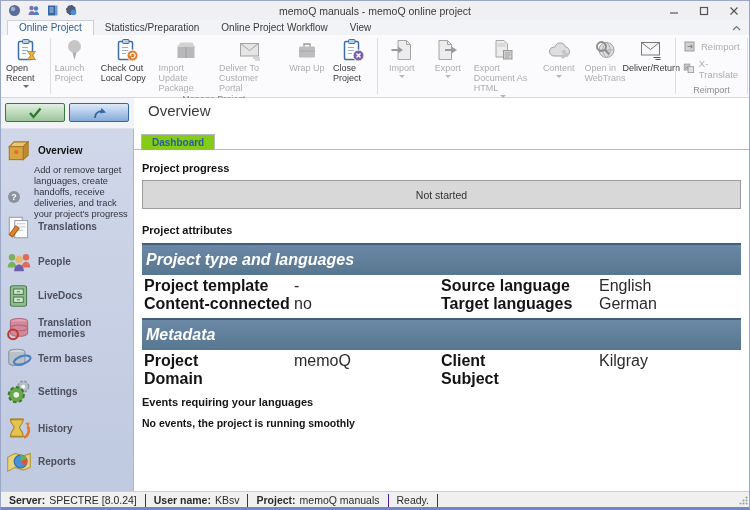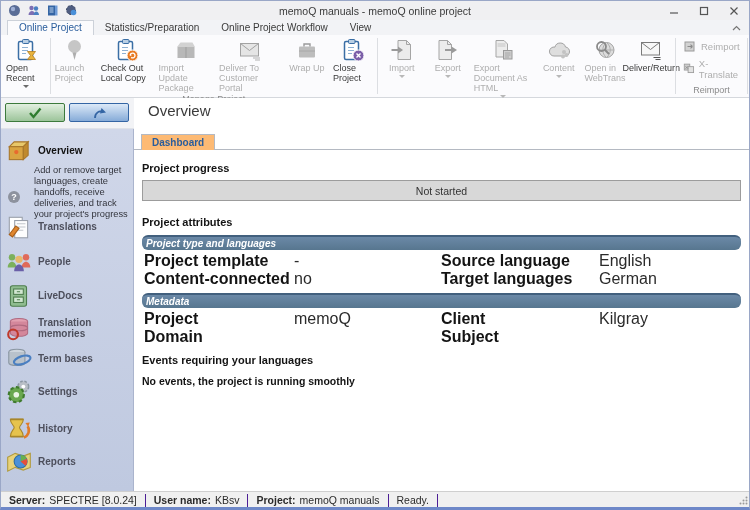--- a/index.html
+++ b/index.html
@@ -59,30 +59,30 @@
   .sb-item.selected { color:#111; }
   .sb-item .sbicon { width:28px; height:26px; flex:0 0 28px; }
   .sb-desc { position:absolute; left:33px; top:36px; width:102px; font-size:9.3px; color:#33353d; line-height:1.18; }
   .sb-help { position:absolute; left:7px; top:62px; width:12px; height:12px; border-radius:50%;
              background:#8d929e; color:#fff; font-size:9px; font-weight:bold;
              display:flex; align-items:center; justify-content:center; }
 
   
   .main { position:absolute; top:128px; left:133px; right:0; height:362px; background:#fff; }
   .dash-tab { display:inline-block; margin:4px 0 0 7px; padding:2px 10px 2px; font-size:10px; font-weight:bold;
-              color:#2a5d9c; background:#fdba74; border:1px solid #b4b9c2; border-bottom:none; position:relative; top:1px; }
+              color:#2a5d9c; background:#84cc16; border:1px solid #b4b9c2; border-bottom:none; position:relative; top:1px; }
   .tabline { border-top:1px solid #b4b9c2; }
   .content { padding:5px 8px 0 8px; }
   .heading { font-size:11px; font-weight:bold; color:#141414; margin-top:7px; }
-  .progress-track { margin-top:6px; height:21px; background:#d8d8d8; border:1px solid #9c9c9c;
+  .progress-track { margin-top:6px; height:29px; background:#d8d8d8; border:1px solid #9c9c9c;
                     display:flex; align-items:center; justify-content:center; font-size:10.5px; color:#333; }
   .attr-heading { margin-top:15px; }
-  .section-header { margin-top:7px; height:15px; background:linear-gradient(#6b89a7,#57768f);
+  .section-header { margin-top:7px; height:32px; background:linear-gradient(#6b89a7,#57768f);
                     border-top:2px solid #42607e; color:#fff; font-style:italic; font-weight:bold;
-                    font-size:10px; display:flex; align-items:center; padding-left:4px;border-radius:6px; }
+                    font-size:16px; display:flex; align-items:center; padding-left:4px; }
   .attr-row { display:grid; grid-template-columns:150px 147px 158px 1fr; align-items:center;
               height:16px; font-size:16px; padding-left:2px; margin-top:2px; }
   .attr-row .lbl { font-weight:bold; color:#141414; }
   .events-msg { font-size:10.5px; font-weight:bold; color:#141414; margin-top:9px; }
 
   
   .statusbar { position:absolute; left:0; right:0; top:490px; height:17px; background:#f0f0f0;
                border-top:1px solid #cfcfcf; display:flex; align-items:center; font-size:10.5px; }
   .seg { display:flex; gap:4px; padding:0 8px; height:13px; align-items:center; border-right:1px solid #4c1d95; }
   .seg .lbl { font-weight:bold; }

